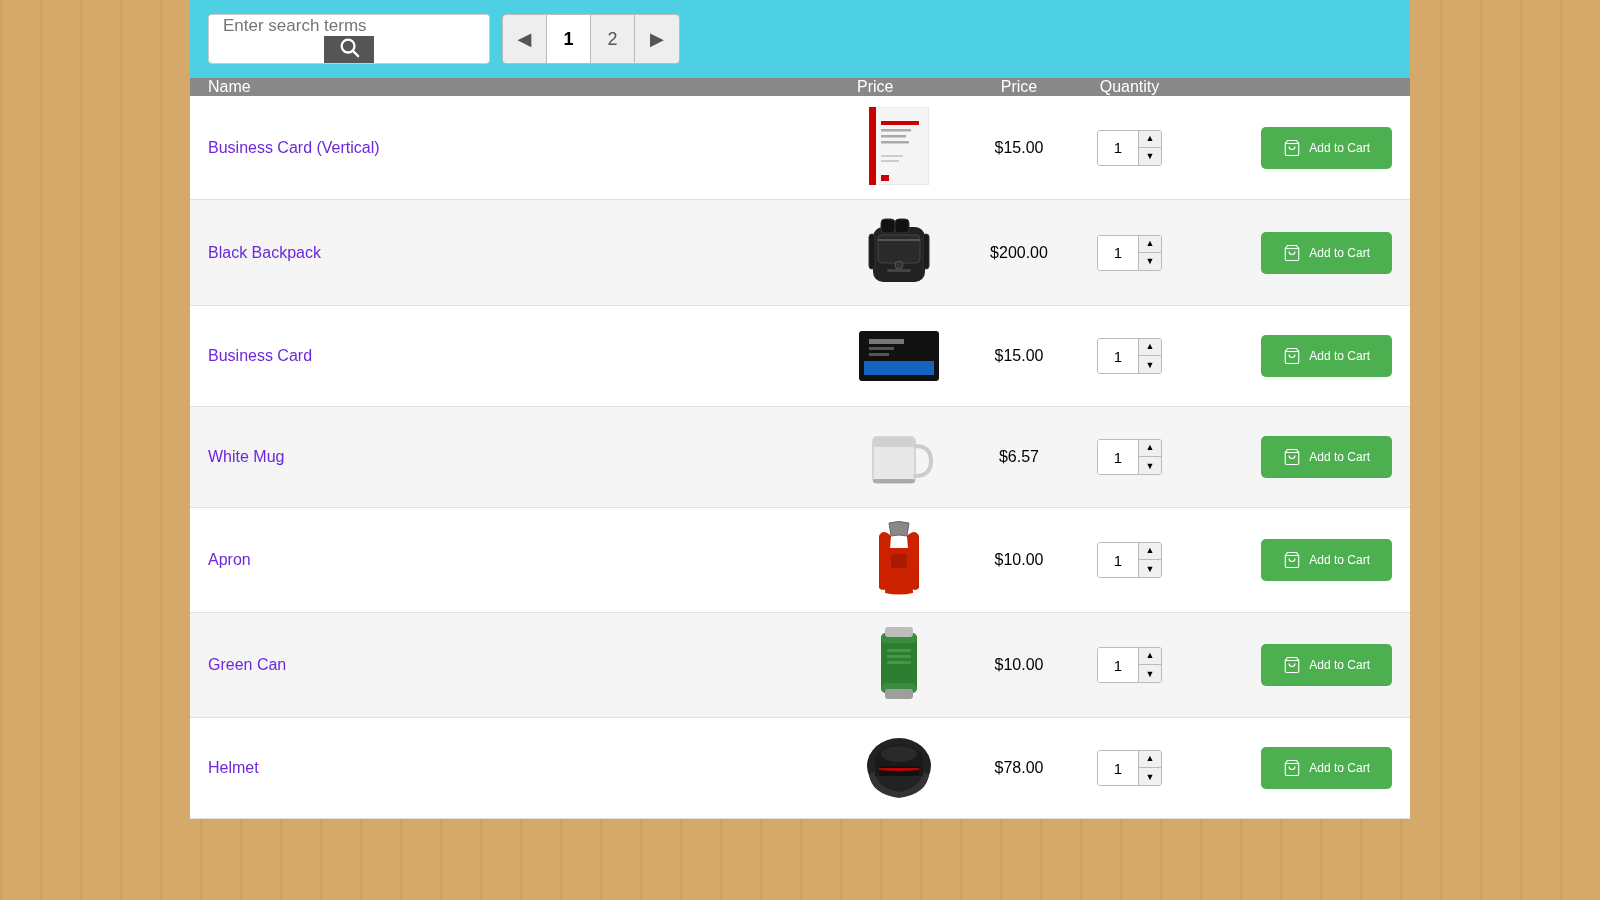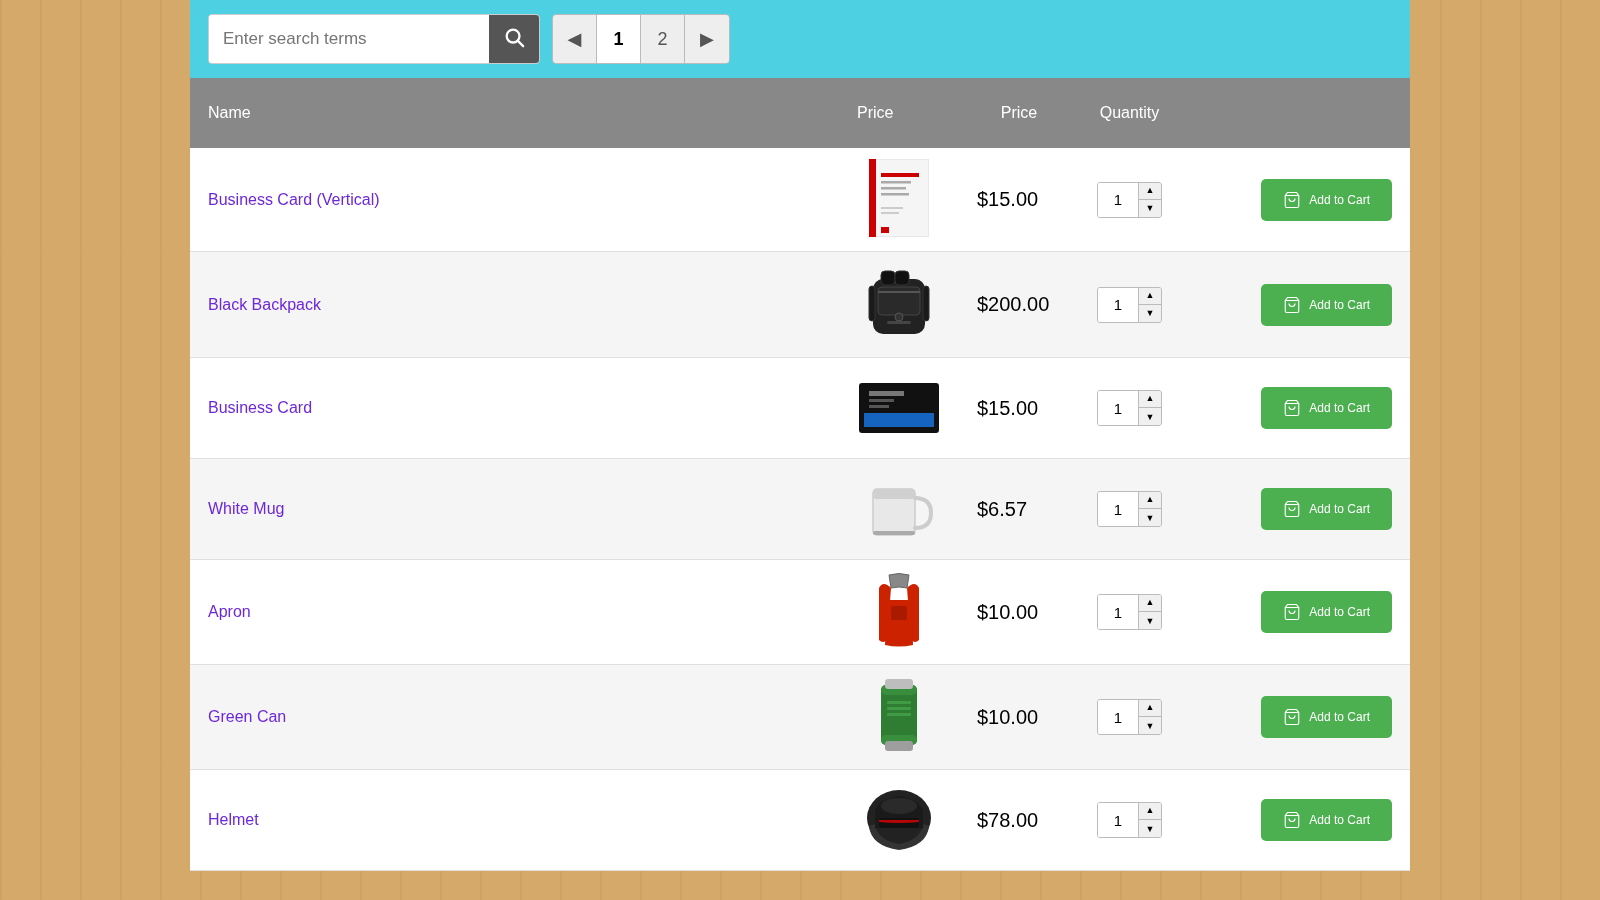--- a/index.html
+++ b/index.html
@@ -37,20 +37,21 @@
     }
 
     .search-wrapper {
       display: flex;
       align-items: center;
       background: #fff;
       border: 1px solid #ccc;
       border-radius: 4px;
       overflow: hidden;
       height: 50px;
+      flex-direction: column;
     }
 
     .search-input {
       border: none;
       outline: none;
       padding: 0 14px;
       font-size: 17px;
       color: #999;
       width: 280px;
       height: 100%;
@@ -105,21 +106,21 @@
       width: 100%;
       border-collapse: collapse;
     }
 
     .product-table thead tr {
       background-color: #888;
       color: #fff;
     }
 
     .product-table thead th {
-      padding: 26px 18px;
+      padding: 0 18px;
       text-align: left;
       font-size: 16px;
       font-weight: normal;
     }
 
     .product-table thead th.col-price,
     .product-table thead th.col-quantity {
       text-align: center;
     }
 
@@ -154,21 +155,22 @@
     .product-image-area {
       width: 80px;
       height: 80px;
       display: inline-flex;
       align-items: center;
       justify-content: center;
       margin: 0 auto;
     }
 
     .col-price {
-      font-size: 20px;
+      text-align: center;
+      font-size: 16px;
       width: 120px;
     }
 
     .col-quantity {
       text-align: center;
       width: 100px;
     }
 
     .quantity-input-wrapper {
       display: inline-flex;

